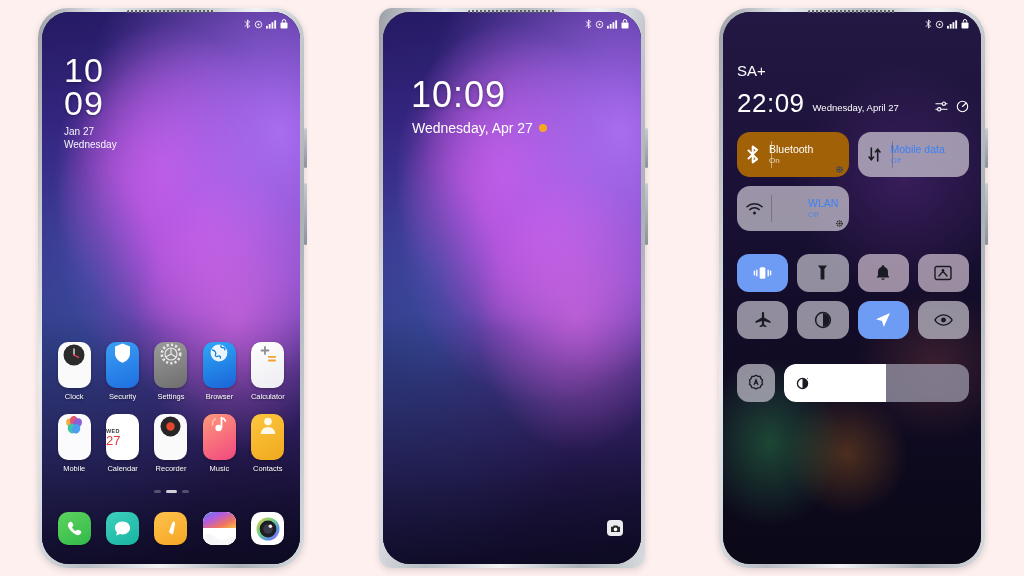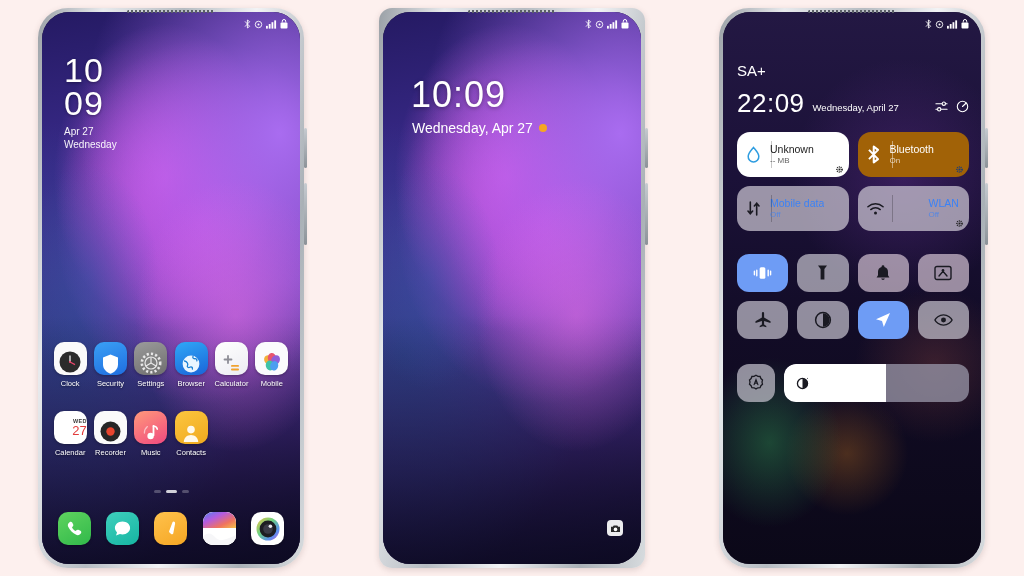--- a/index.html
+++ b/index.html
@@ -75,26 +75,26 @@
     position: absolute; left: 22px; top: 42px; z-index: 10; color: #fff;
   }
   .h-clock .hh, .h-clock .mm {
     font-size: 34px; font-weight: 300; line-height: 33px; letter-spacing: 1px;
     text-shadow: 0 1px 3px rgba(0,0,0,.35);
   }
   .h-clock .dt { font-size: 10px; margin-top: 5px; line-height: 13px; opacity: .95; }
 
   .appgrid {
     position: absolute; left: 8px; right: 8px; top: 330px; z-index: 10;
-    display: grid; grid-template-columns: repeat(6, 1fr); row-gap: 23px;
+    display: grid; grid-template-columns: repeat(5, 1fr); row-gap: 13px;
   }
   .app { display: flex; flex-direction: column; align-items: center; }
   .app .ico {
-    width: 33px; height: 33px; border-radius: 10px;
-    display: flex; align-items: flex-end; justify-content: center;
+    width: 33px; height: 46px; border-radius: 10px;
+    display: flex; align-items: flex-start; justify-content: center;
     box-shadow: 0 1px 3px rgba(0,0,0,.3);
     overflow: hidden; position: relative;
   }
   .app .lbl { font-size: 7.5px; color: #fff; margin-top: 4px; text-shadow: 0 1px 2px rgba(0,0,0,.5); }
 
   .pager {
     position: absolute; left: 0; right: 0; top: 478px; z-index: 10;
     display: flex; justify-content: center; gap: 5px;
   }
   .pager i { width: 7px; height: 2.5px; border-radius: 2px; background: rgba(255,255,255,.25); }
@@ -237,21 +237,21 @@
           <svg width="8" height="10" viewBox="0 0 8 10">
               <rect x="0.5" y="3.4" width="7" height="6.1" rx="1" fill="#fff"></rect>
               <path d="M2.3 3.4V2.2a1.7 1.7 0 0 1 3.4 0v1.2" stroke="#fff" stroke-width="1" fill="none"></path>
             </svg>
         </div>
       </div>
 
       <div class="h-clock">
         <div class="hh">10</div>
         <div class="mm">09</div>
-        <div class="dt">Apr 27</div>
+        <div class="dt">Jan 27</div>
         <div class="dt" style="margin-top:0">Wednesday</div>
       </div>
 
       <div class="appgrid">
 
         <div class="app">
           <div class="ico" style="background:#fafafa;">
             <svg width="26" height="26" viewBox="0 0 26 26">
                 <circle cx="13" cy="13" r="10.5" fill="#2b2b2b"></circle>
                 <path d="M13 13 13 6.6" stroke="#fff" stroke-width="1.2"></path>
@@ -493,34 +493,20 @@
           <circle cx="4.5" cy="10" r="1.8" fill="#2a1f45" stroke="#fff" stroke-width="1.2"></circle>
         </svg>
         <svg width="13" height="13" viewBox="0 0 14 14">
           <circle cx="7" cy="7" r="5.6" fill="none" stroke="#fff" stroke-width="1.2"></circle>
           <path d="M7 7 11 3.2" stroke="#fff" stroke-width="1.2" stroke-linecap="round"></path>
         </svg>
       </div>
 
       <div class="qs-big">
 
-        <div class="bigtile white">
-          <svg width="15" height="18" viewBox="0 0 15 18">
-              <path d="M7.5 1.5c3 3.6 5.3 6 5.3 8.8A5.3 5.3 0 0 1 7.5 16a5.3 5.3 0 0 1-5.3-5.7c0-2.8 2.3-5.2 5.3-8.8z" fill="none" stroke="#2f9de0" stroke-width="1.5"></path>
-            </svg>
-          <div class="divider"></div>
-          <div class="tl-txt" style="margin-left:2px;">
-            <span class="tl-name">Unknown</span>
-            <span class="tl-sub">-- MB</span>
-          </div>
-          <svg class="gear" viewBox="0 0 10 10">
-              <circle cx="5" cy="5" r="3.6" fill="none" stroke="#222" stroke-width="2.4" stroke-dasharray="1.4 1.2"></circle>
-              <circle cx="5" cy="5" r="1.5" fill="#222"></circle>
-            </svg>
-        </div>
 
         <div class="bigtile blue">
           <svg width="14" height="19" viewBox="0 0 10 14">
               <path d="M1.3 3.6 8 10.4 4.8 12.8V1.2L8 3.6 1.3 10.4" stroke="#fff" stroke-width="1.5" fill="none" stroke-linejoin="round"></path>
             </svg>
           <div class="divider"></div>
           <div class="tl-txt" style="margin-left:2px;">
             <span class="tl-name">Bluetooth</span>
             <span class="tl-sub">On</span>
           </div>

